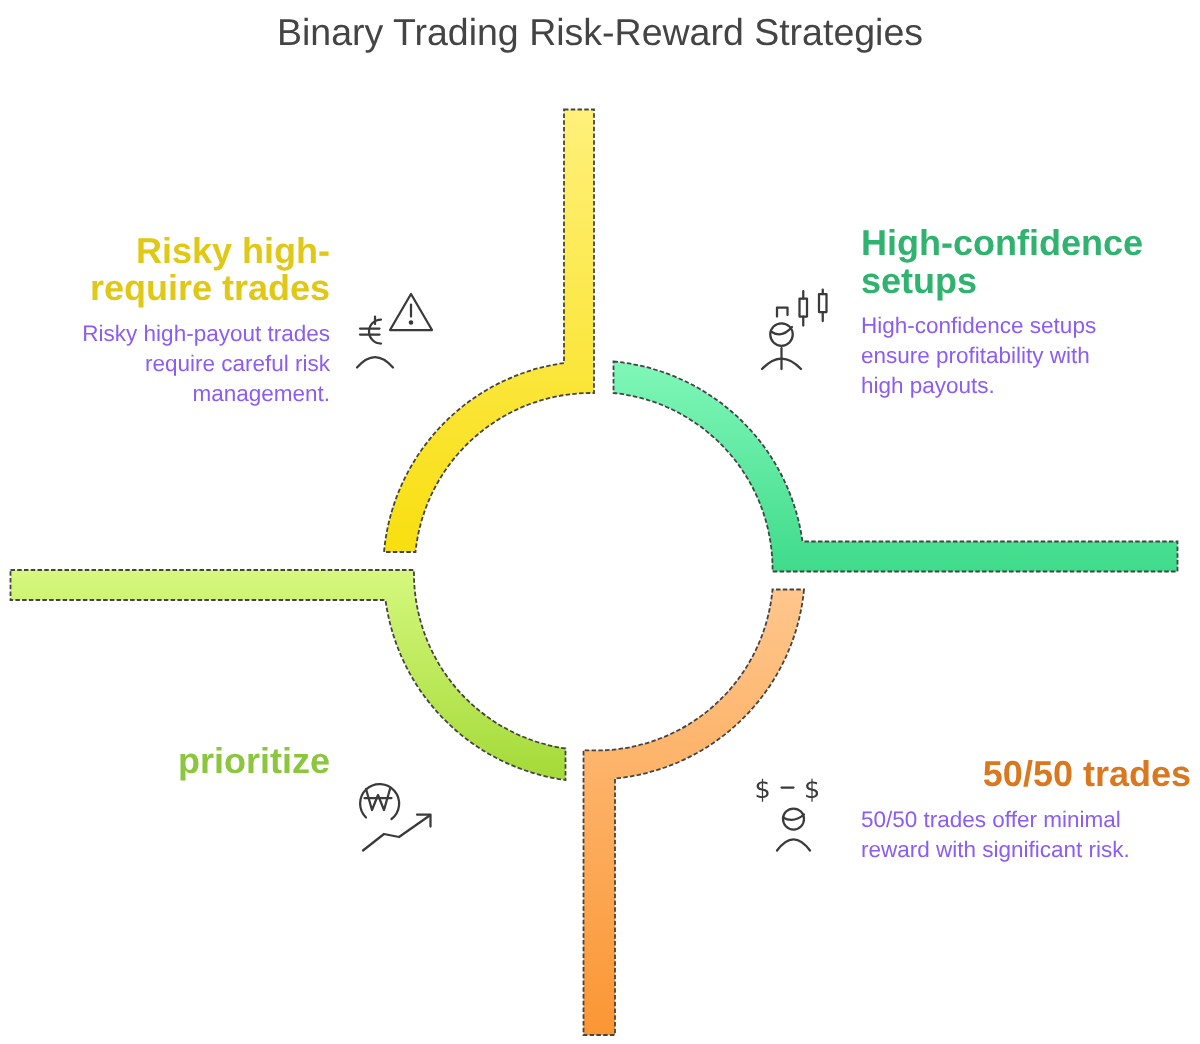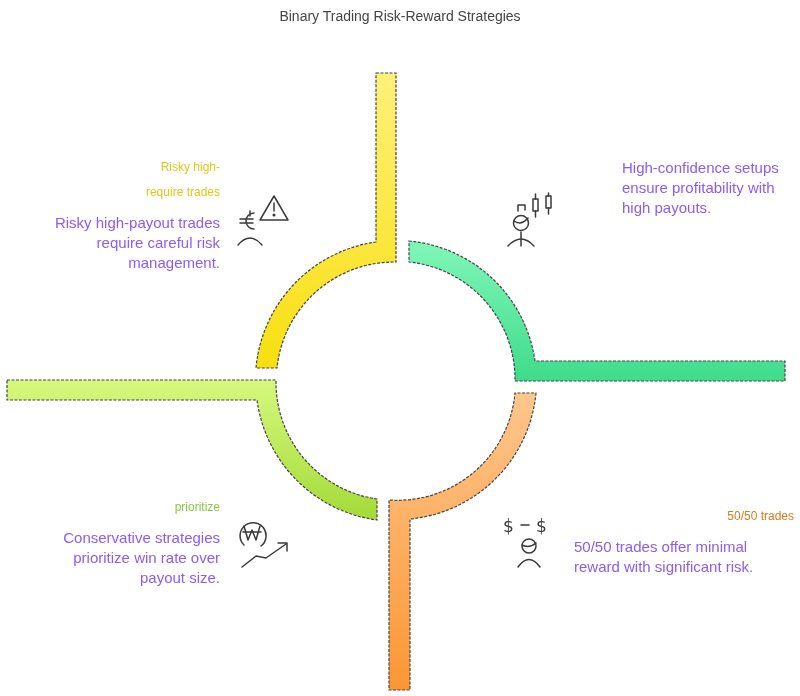--- a/index.html
+++ b/index.html
@@ -1,20 +1,20 @@
 <!DOCTYPE html>
 <html><head>
 <meta charset="utf-8">
 <style>
   html, body { margin:0; padding:0; background:#ffffff; }
   body { width:800px; height:696px; position:relative; overflow:hidden; font-family:"Liberation Sans", "DejaVu Sans", sans-serif; }
-  .title { position:absolute; left:0; top:8px; width:800px; text-align:center; font-size:14px; color:#444444; }
+  .title { position:absolute; left:0; top:8px; width:800px; text-align:center; font-size:25px; color:#444444; }
   svg.diagram { position:absolute; left:0; top:0; }
   .block { position:absolute; }
-  .heading { font-weight:normal; font-size:12px; line-height:25px; }
+  .heading { font-weight:bold; font-size:24px; line-height:25px; }
   .desc { font-size:15px; line-height:20px; color:#8b5cf6; margin-top:8px; }
   .right-align { text-align:right; }
 </style>
 </head>
 <body>
 
 <div class="title">Binary Trading Risk-Reward Strategies</div>
 
 <svg class="diagram" width="800" height="696" viewBox="0 0 800 696">
   <defs>
@@ -89,27 +89,30 @@
 
 <div class="block right-align" style="left:40px; top:155px; width:180px;">
   <div class="heading" style="color:#e0c816;">
     <span>Risky high-</span><br>
     <span>require trades</span>
   </div>
   <div class="desc" style="width:170px; margin-left:10px;">Risky high-payout trades require careful risk management.</div>
 </div>
 
 <div class="block" style="left:574px; top:150px; width:200px;">
-  <div class="desc" style="width:160px;margin-left:48px;">High-confidence setups ensure profitability with high payouts.</div>
+  <div class="heading" style="color:#2fb36e;">
+    <span>High-confidence</span><br>
+    <span>setups</span>
+  </div>
+  <div class="desc" style="width:160px;">High-confidence setups ensure profitability with high payouts.</div>
 </div>
 
 <div class="block right-align" style="left:40px; top:470px; width:180px;">
   <div class="heading" style="color:#8cc63f;">
     <br>
     <span>prioritize</span>
   </div>
-  <div class="desc" style="width:158px; margin-left:22px;">Conservative strategies prioritize win rate over payout size.</div>
 </div>
 
 <div class="block" style="left:574px; top:504px; width:220px;">
   <div class="heading" style="color:#d9781f;text-align:right;">50/50 trades</div>
   <div class="desc" style="width:210px;">50/50 trades offer minimal reward with significant risk.</div>
 </div>
 
 </body></html>

